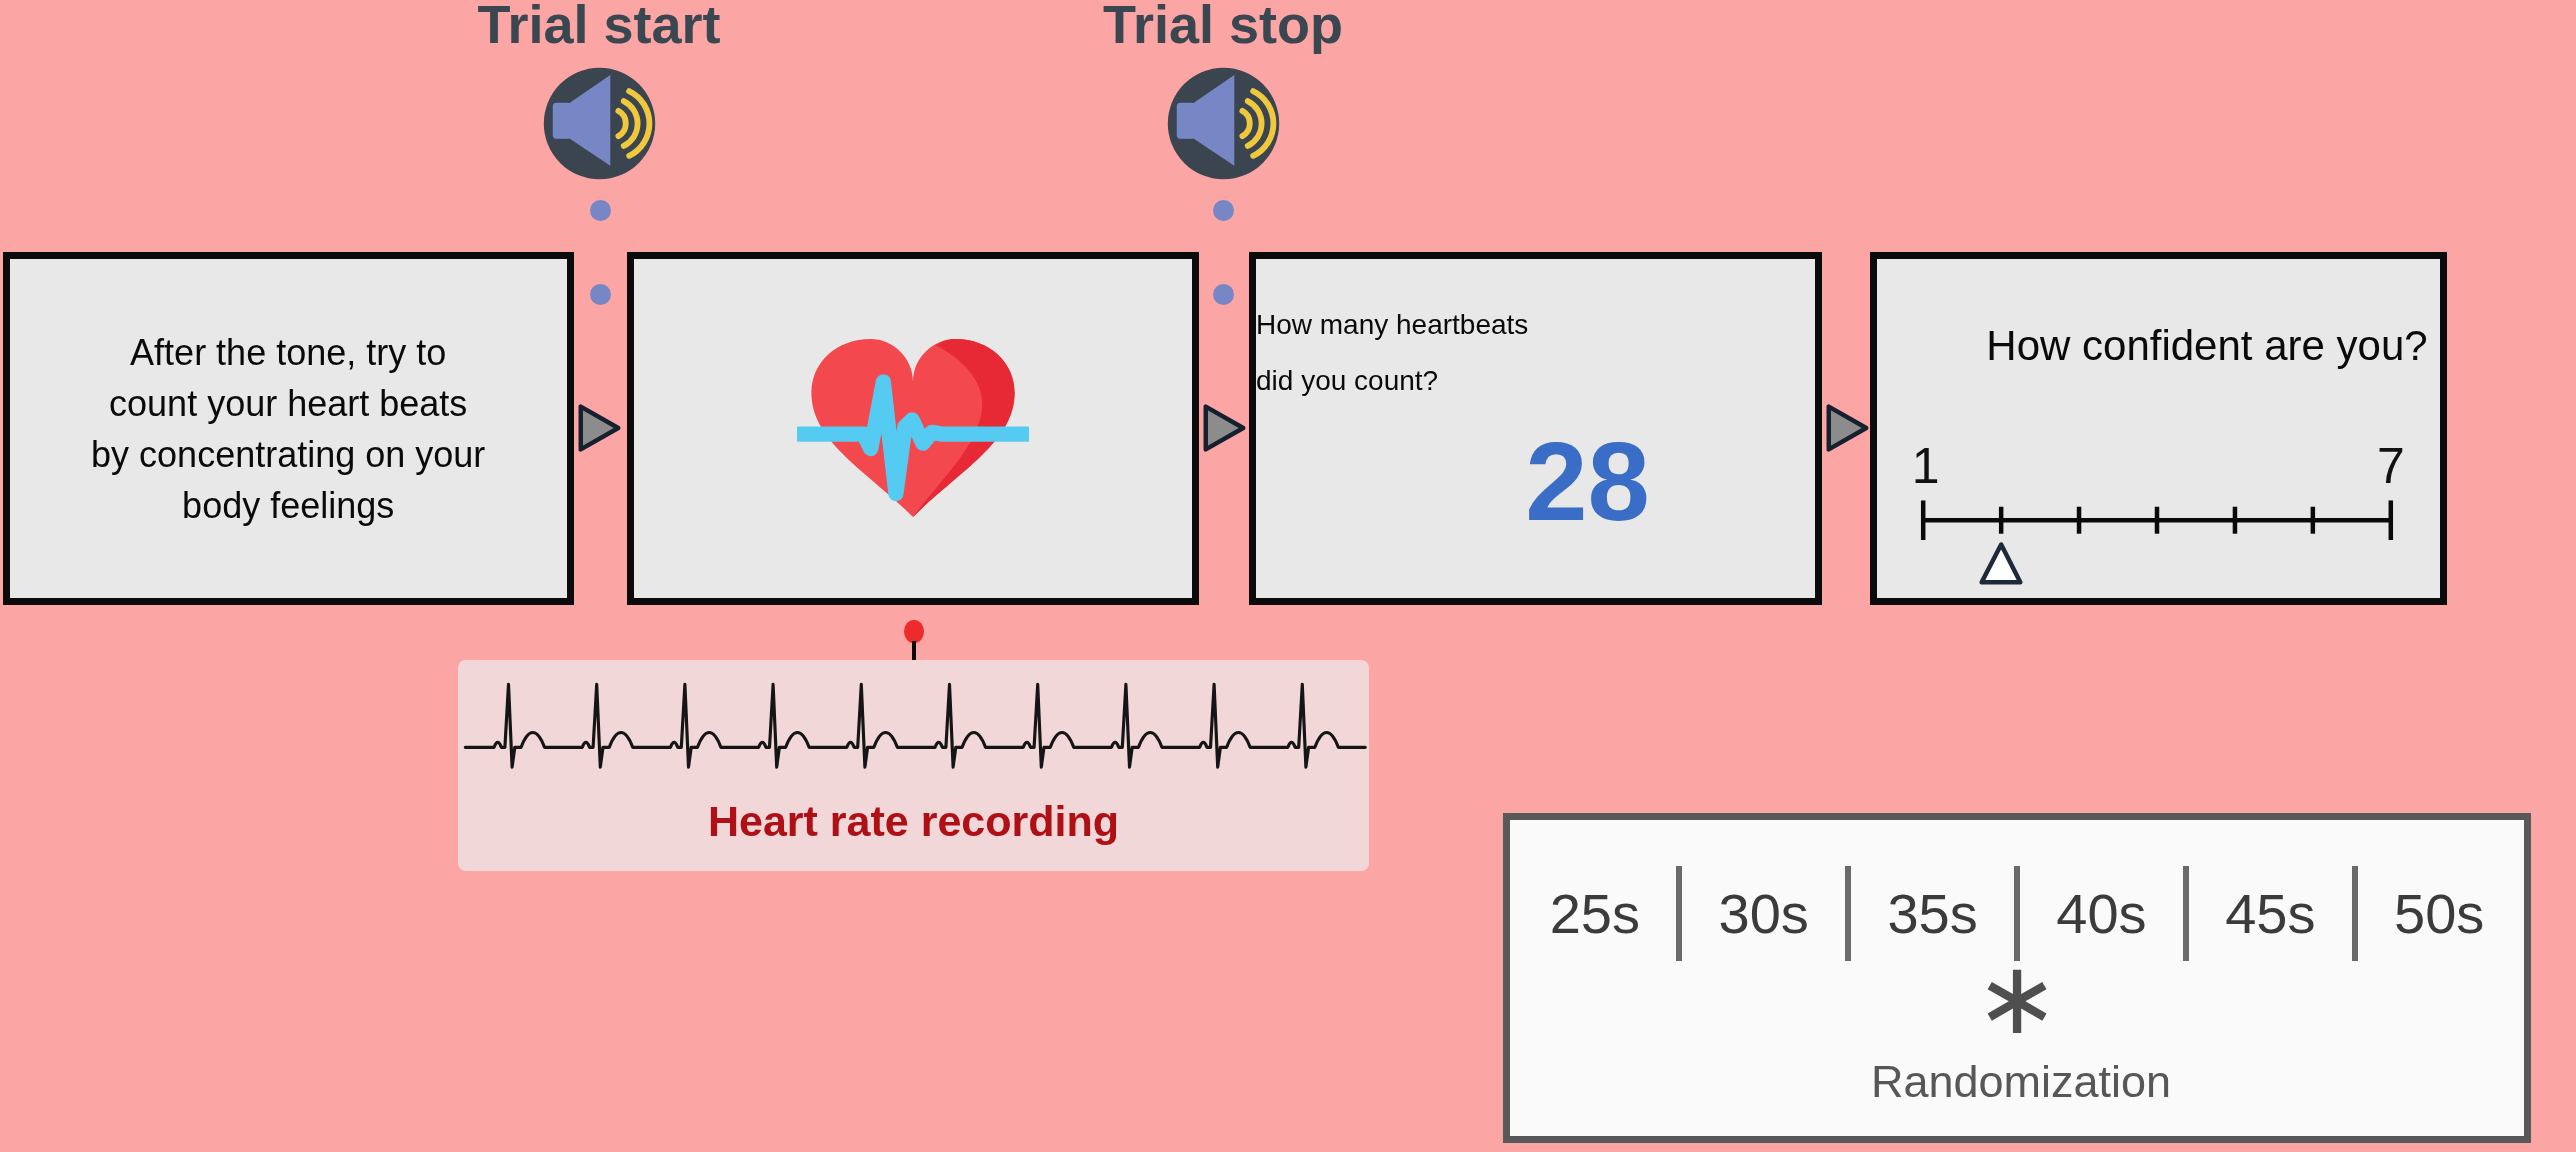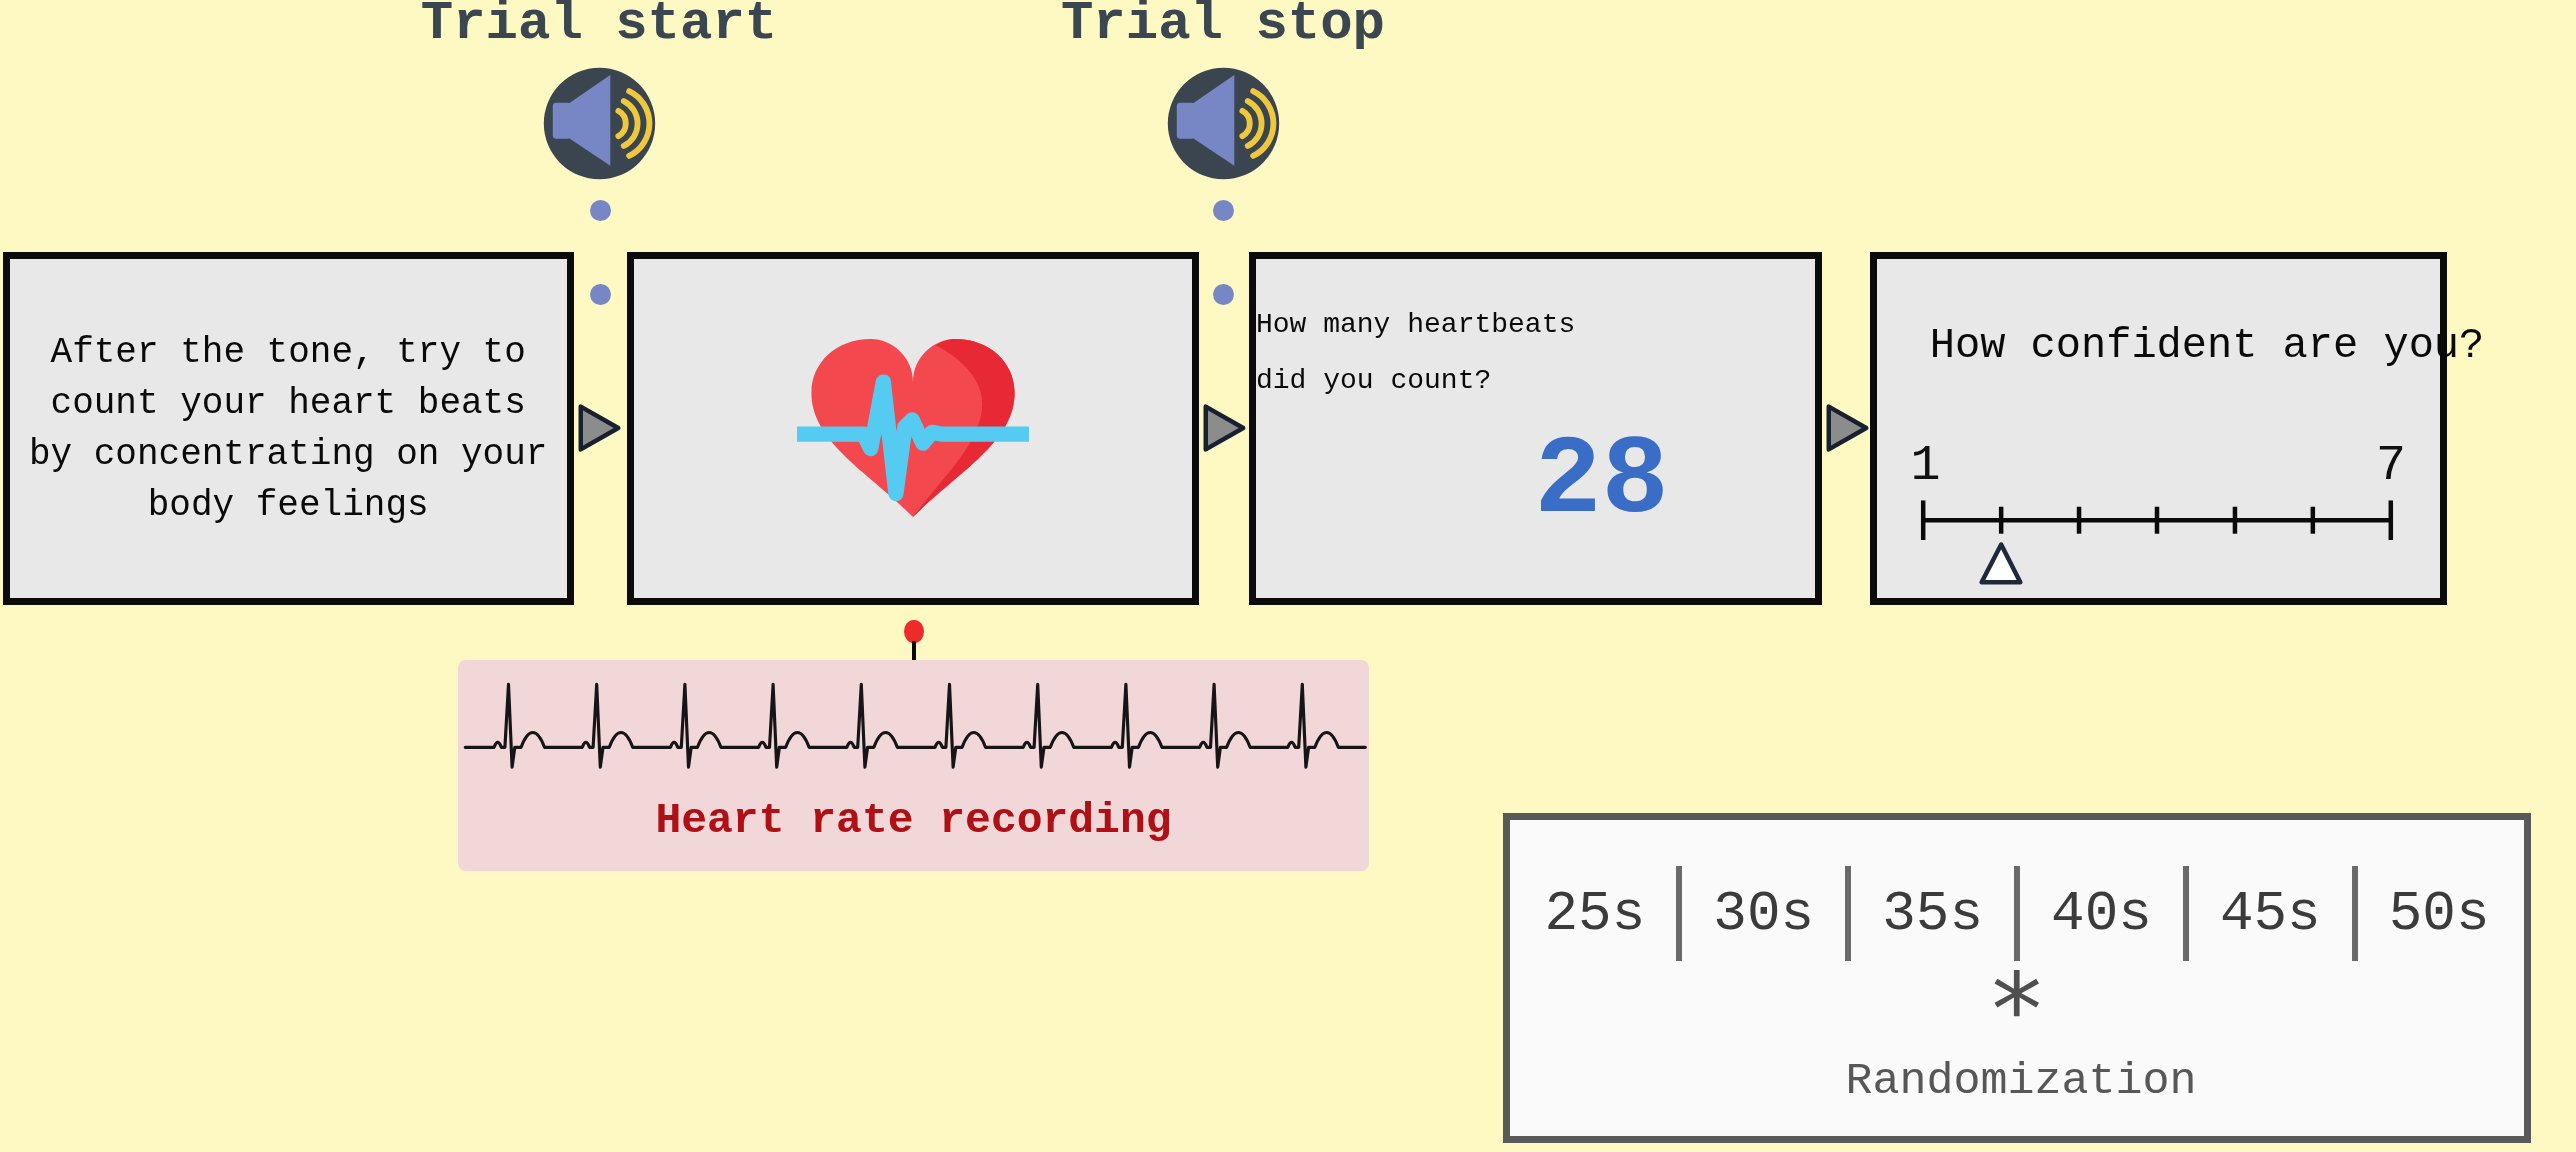--- a/index.html
+++ b/index.html
@@ -1,17 +1,17 @@
 <!DOCTYPE html>
 <html style="font-size:14.4px"><head>
 <meta charset="utf-8">
 <style>
   html,body{margin:0;padding:0;background:#000;}
-  #canvas{position:relative;width:2576px;height:1153px;background:#fef9c3;overflow:hidden;
-          font-family:Liberation Mono, monospace;}
+  #canvas{position:relative;width:2576px;height:1153px;background:#fca5a5;overflow:hidden;
+          font-family:Liberation Sans, sans-serif;}
   .abs{position:absolute;}
 
   
   .trial-label{width:558px;text-align:center;font-size:54px;font-weight:bold;color:#3A4750;line-height:56px;}
 
   
   .dot-blue{width:21px;height:21px;border-radius:50%;background:#7787C5;}
 
   
   .panel{background:#E9E8E8;border:7.2px solid #0b0b0b;box-sizing:border-box;}
@@ -98,21 +98,21 @@
 
   <svg class="abs" style="left:1202px;top:403px;" width="45" height="50" viewBox="0 0 50 56">
     <polygon points="4,4 4,52 46,28" fill="#8C8C8C" stroke="#16202E" stroke-width="5" stroke-linejoin="round"></polygon>
   </svg>
 
   <div class="abs panel" style="left:1249px;top:252px;width:573px;height:353px;">
     <div class="abs q-text" style="left:0;top:38px;width:559px;">
       <div>How many heartbeats</div>
       <div>did you count?</div>
     </div>
-    <div class="abs big-count" style="left:16px;top:167px;width:591px;padding-left:34px;">28</div>
+    <div class="abs big-count" style="left:2px;top:167px;width:591px;padding-left:34px;">28</div>
   </div>
 
   <svg class="abs" style="left:1825px;top:403px;" width="45" height="50" viewBox="0 0 50 56">
     <polygon points="4,4 4,52 46,28" fill="#8C8C8C" stroke="#16202E" stroke-width="5" stroke-linejoin="round"></polygon>
   </svg>
 
   <div class="abs panel" style="left:1870px;top:252px;width:577px;height:353px;">
     <div class="abs q-text-one" style="left:0;top:63px;width:660px;">How confident are you?</div>
     <div class="abs scale-num" style="left:21.6px;top:178px;">1</div>
     <div class="abs scale-num" style="left:487px;top:178px;">7</div>

